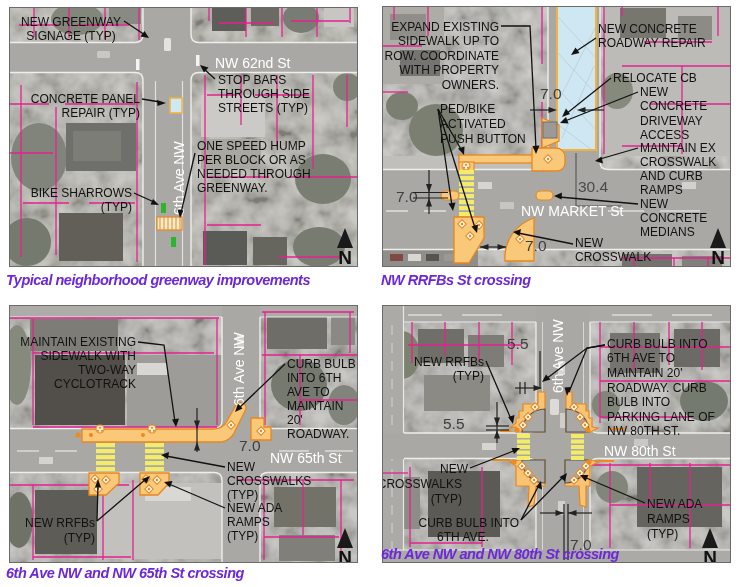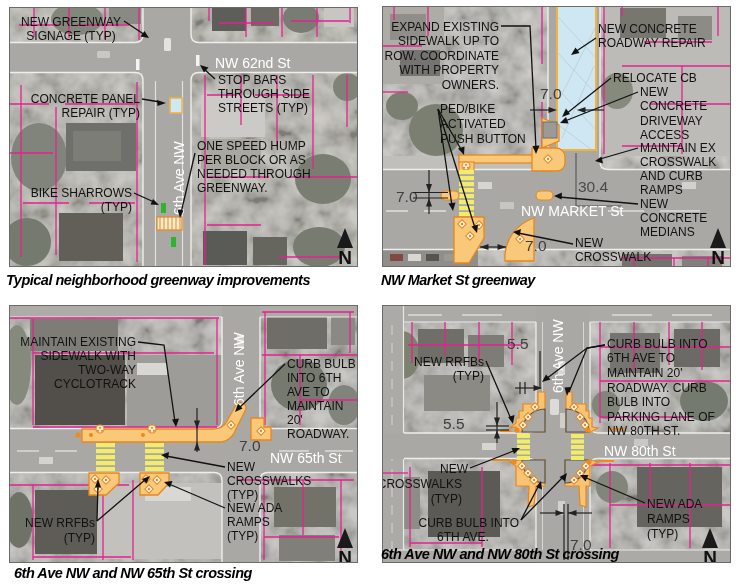--- a/index.html
+++ b/index.html
@@ -1,19 +1,19 @@
 <!DOCTYPE html>
 <html><head>
 <meta charset="utf-8">
 <style>
   html,body{margin:0;padding:0;}
   body{width:743px;height:587px;background:#ffffff;position:relative;overflow:hidden;
        font-family:"Liberation Sans",sans-serif;}
   .panel{position:absolute;}
-  .cap{position:absolute;font-style:italic;font-weight:bold;color:#000000;font-size:14.5px;
+  .cap{position:absolute;font-style:italic;font-weight:bold;color:#6d28d9;font-size:14.5px;
        letter-spacing:-0.5px;white-space:nowrap;}
 </style>
 </head>
 <body>
 
 <svg class="panel" style="left:9px;top:7px;" width="349" height="260" viewBox="0 0 349 260">
   <defs>
     <filter id="noise" x="0" y="0" width="100%" height="100%">
       <feTurbulence type="fractalNoise" baseFrequency="0.05" numOctaves="3" seed="7"></feTurbulence>
       <feColorMatrix type="matrix" values="1.6 0 0 0 -0.3  1.6 0 0 0 -0.3  1.6 0 0 0 -0.32  0 0 0 0 1"></feColorMatrix>
@@ -402,21 +402,21 @@
     <text x="193" y="255">CROSSWALK</text>
   </g>
   <line x1="191" y1="238" x2="136" y2="227" stroke="#111" stroke-width="1.3"></line>
   <polygon points="131,226 139,223 137.5,230" fill="#111"></polygon>
 
   <use href="#narrow" x="336" y="242"></use>
 
   <rect x="0.5" y="0.5" width="348" height="260" fill="none" stroke="#6b6b68" stroke-width="1"></rect>
 </svg>
 
-<div class="cap" style="left:381px;top:272px;">NW Market St greenway</div>
+<div class="cap" style="left:381px;top:272px;">NW RRFBs St crossing</div>
 
 <svg class="panel" style="left:9px;top:305px;" width="349" height="258" viewBox="0 0 349 258">
   <defs>
     <g id="dia">
       <rect x="-3" y="-3" width="6" height="6" fill="#fdf6e8" stroke="#e8871e" stroke-width="1" transform="rotate(45)"></rect>
       <circle r="1.2" fill="#e8871e"></circle>
     </g>
   </defs>
 
   <rect x="0" y="0" width="349" height="260" fill="#b2b1ad"></rect>
@@ -584,21 +584,21 @@
   <line x1="88" y1="216" x2="89" y2="179" stroke="#111" stroke-width="1.3"></line>
   <polygon points="89,174 86,182.5 92,182.5" fill="#111"></polygon>
   <line x1="88" y1="216" x2="137" y2="174" stroke="#111" stroke-width="1.3"></line>
   <polygon points="141,171 137.5,178.5 133,174" fill="#111"></polygon>
 
   <use href="#narrow" x="336" y="243"></use>
 
   <rect x="0.5" y="0.5" width="348" height="257" fill="none" stroke="#6b6b68" stroke-width="1"></rect>
 </svg>
 
-<div class="cap" style="left:6px;top:565px;margin-left:8px;">6th Ave NW and NW 65th St crossing</div>
+<div class="cap" style="left:6px;top:565px;">6th Ave NW and NW 65th St crossing</div>
 
 <svg class="panel" style="left:382px;top:305px;" width="349" height="258" viewBox="0 0 349 258">
 
   <rect x="0" y="0" width="349" height="260" fill="#b3b2ae"></rect>
   <rect x="0" y="0" width="349" height="260" filter="url(#noise)" opacity="0.3"></rect>
 
   <ellipse cx="20" cy="50" rx="18" ry="24" fill="#7d8170"></ellipse>
 
   <rect x="36" y="24" width="46" height="34" fill="#6f6e68"></rect>
   <rect x="86" y="30" width="36" height="32" fill="#7d7c76"></rect>

